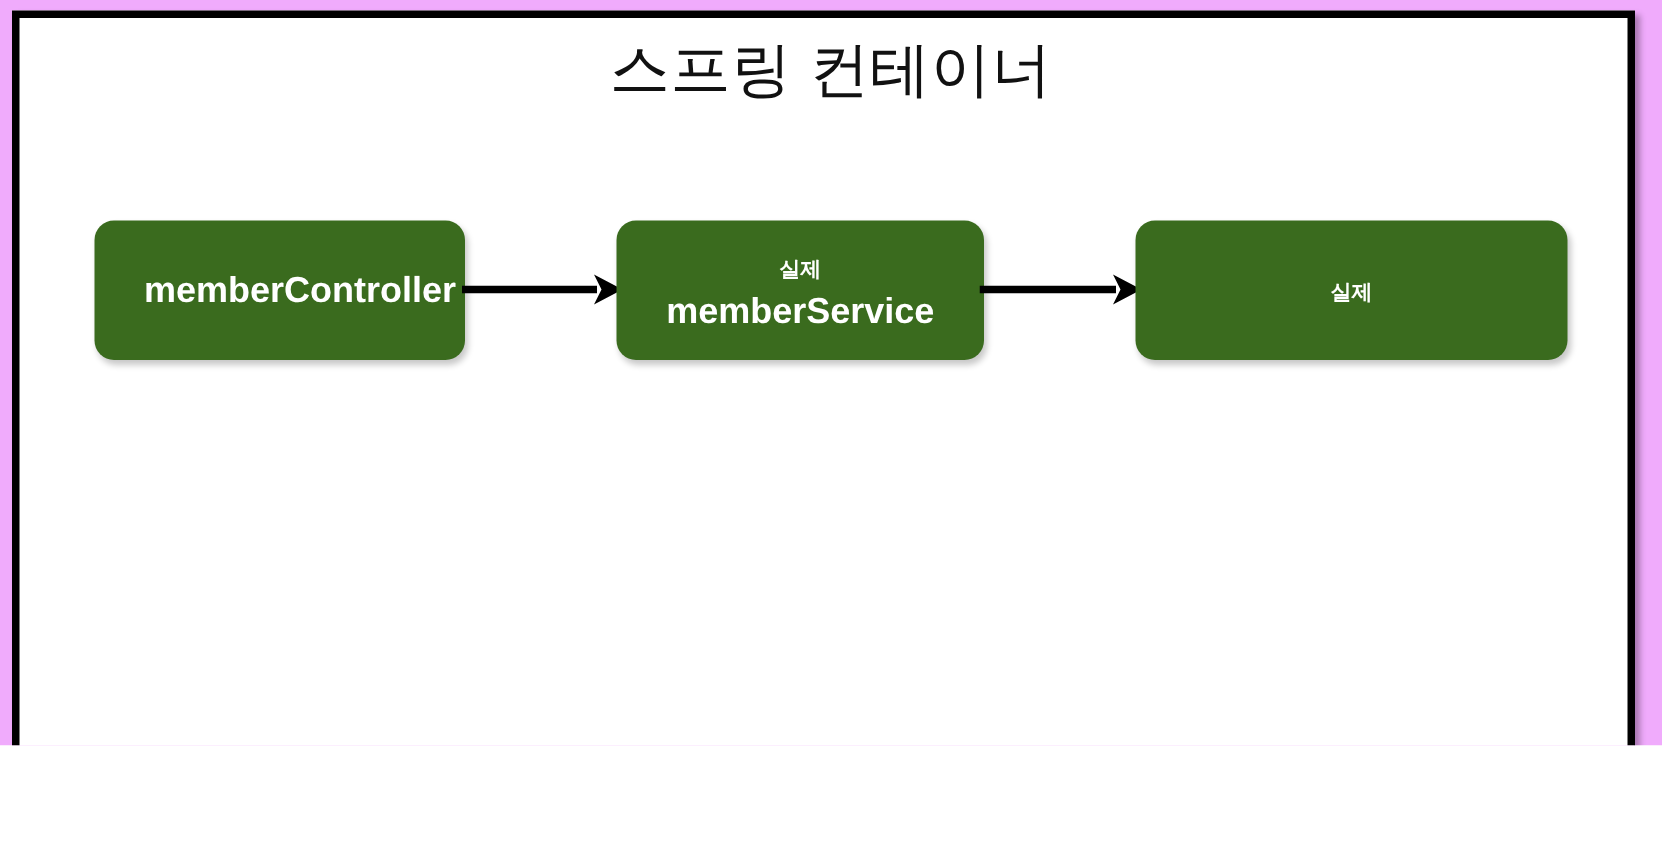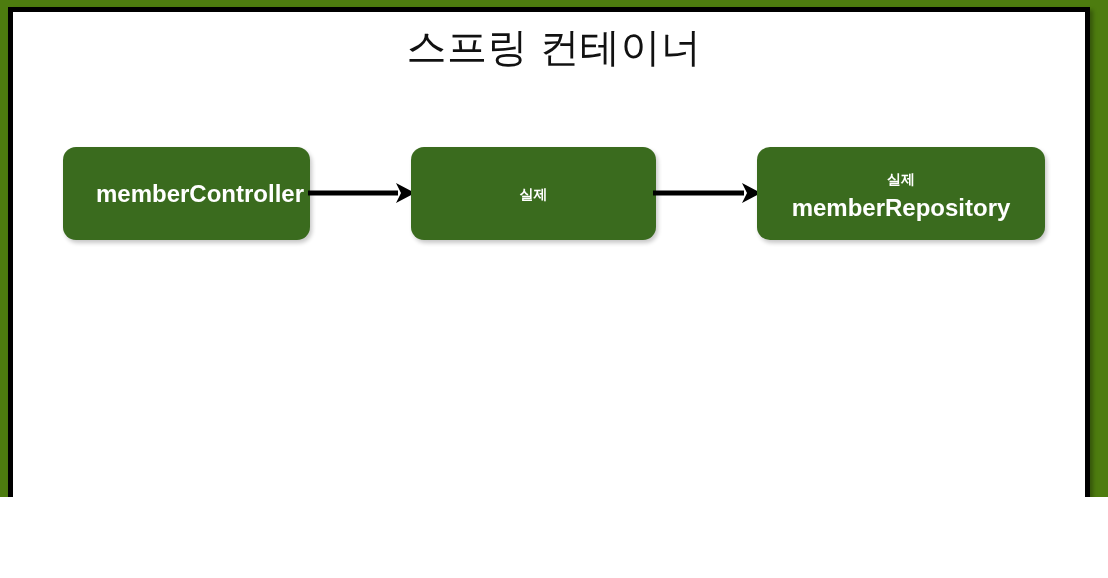--- a/index.html
+++ b/index.html
@@ -5,21 +5,21 @@
 <style>
   html, body {
     margin: 0;
     padding: 0;
     background: #ffffff;
   }
   #canvas {
     position: relative;
     width: 1108px;
     height: 497px;
-    background: #4d7c0f;
+    background: #f0abfc;
     overflow: hidden;
     font-family: "Liberation Sans", "DejaVu Sans", sans-serif;
   }
 
   
   .container-frame {
     position: absolute;
     left: 8px;
     top: 7px;
     width: 1082px;
@@ -117,27 +117,27 @@
 
   <div class="arrow" id="arrow-controller-to-service">
     <svg width="107" height="30" viewBox="0 0 107 30" xmlns="http://www.w3.org/2000/svg">
       <line x1="0" y1="15" x2="90" y2="15" stroke="#000000" stroke-width="5"></line>
       <polygon points="88,5 107,15 88,25 93,15" fill="#000000"></polygon>
     </svg>
   </div>
 
   <div class="bean-box" id="box-member-service">
     <span class="bean-line-sub">실제</span>
+    <span class="bean-line-main">memberService</span>
   </div>
 
   <div class="arrow" id="arrow-service-to-repository">
     <svg width="108" height="30" viewBox="0 0 108 30" xmlns="http://www.w3.org/2000/svg">
       <line x1="0" y1="15" x2="91" y2="15" stroke="#000000" stroke-width="5"></line>
       <polygon points="89,5 108,15 89,25 94,15" fill="#000000"></polygon>
     </svg>
   </div>
 
   <div class="bean-box" id="box-member-repository">
     <span class="bean-line-sub">실제</span>
-    <span class="bean-line-main">memberRepository</span>
   </div>
 
 </div>
 
 </body></html>

